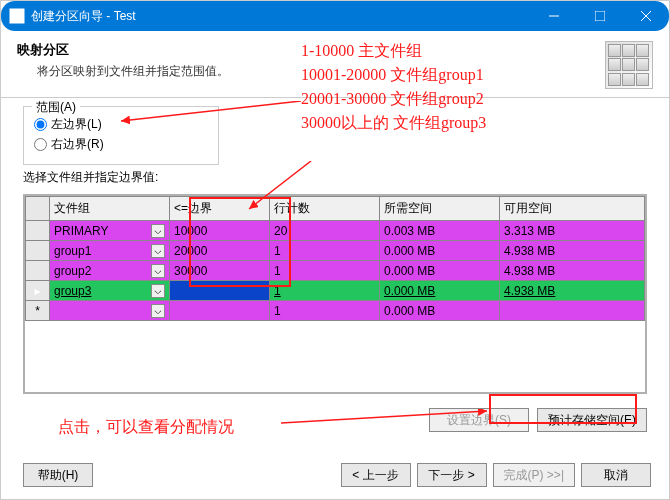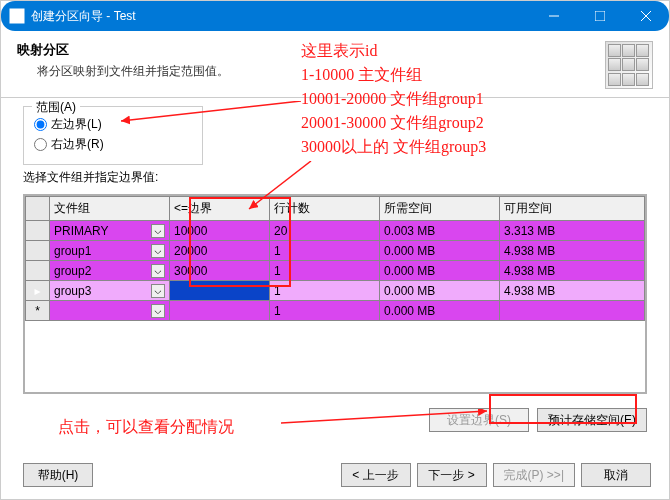--- a/index.html
+++ b/index.html
@@ -28,21 +28,21 @@
   .radio-row input { margin-right: 4px; }
   
   .label-row { font-size: 12px; margin: 4px 0 8px 0; }
   
   .grid-wrap { border: 2px solid #b0b0b0; height: 200px; background: #fff; overflow: hidden; position: relative; }
   .grid-wrap table { border-collapse: collapse; width: 100%; }
   .grid-wrap th { background: #f0f0f0; border: 1px solid #888; font-weight: normal; font-size: 12px; padding: 3px 4px; text-align: left; }
   .grid-wrap td { border: 1px solid #888; font-size: 12px; padding: 2px 4px; height: 20px; }
   .row-even td { background: #d946ef; }
   .row-sel td { background: #0a44c8; color: #fff; }
-  .row-sel td.keep { background: #f0abfc; color: #000; }
+  .row-sel td.keep { background: #22c55e; color: #000; text-decoration: underline; }
   .rowhdr { width: 24px; background: #e8e8e8 !important; text-align: center; color: #000; }
   .dd { display: inline-block; width: 14px; height: 14px; border: 1px solid #888; text-align: center; line-height: 12px; font-size: 9px; float: right; background: #f0f0f0; }
   
   .btn-row { display: flex; justify-content: flex-end; gap: 8px; padding: 14px 0 8px 0; }
   .btn { min-width: 100px; height: 24px; border: 1px solid #888; background: #e8e8e8; font-size: 12px; padding: 0 10px; cursor: pointer; }
   .btn.disabled { color: #999; background: #f0f0f0; }
   
   .footer { position: absolute; bottom: 12px; left: 22px; right: 18px; display: flex; align-items: center; justify-content: space-between; }
   .footer .btn { min-width: 70px; }
   .footer-right { margin-left: auto; display: flex; gap: 6px; }
@@ -97,21 +97,21 @@
         <div></div>
         <div></div>
         <div></div>
         <div></div>
         <div></div>
     </div>
   </div>
 
   <div class="body">
 
-    <div class="fieldset" style="width:180px;">
+    <div class="fieldset" style="width:196px;">
       <span class="fieldset-legend">范围(A)</span>
       <div class="radio-row">
         <input type="radio" checked="" style="">
         <label>左边界(L)</label>
       </div>
       <div class="radio-row">
         <input type="radio" style="">
         <label>右边界(R)</label>
       </div>
     </div>
@@ -185,21 +185,20 @@
     <button class="btn">帮助(H)</button>
     <div class="footer-right">
       <button class="btn">&lt; 上一步</button>
       <button class="btn">下一步 &gt;</button>
       <button class="btn disabled">完成(P) &gt;&gt;|</button>
       <button class="btn">取消</button>
     </div>
   </div>
 
   <div class="annotation" style="top:38px; left:300px;">
-    <div>这里表示id</div>
     <div>1-10000 主文件组</div>
     <div>10001-20000 文件组group1</div>
     <div>20001-30000 文件组group2</div>
     <div>30000以上的 文件组group3</div>
   </div>
   <div class="annotation" style="top:414px; left:57px;">点击，可以查看分配情况</div>
 
   <div class="redbox" style="top:196px; left:188px; width:102px; height:90px;"></div>
   <div class="redbox" style="top:393px; left:488px; width:148px; height:30px;"></div>
 

